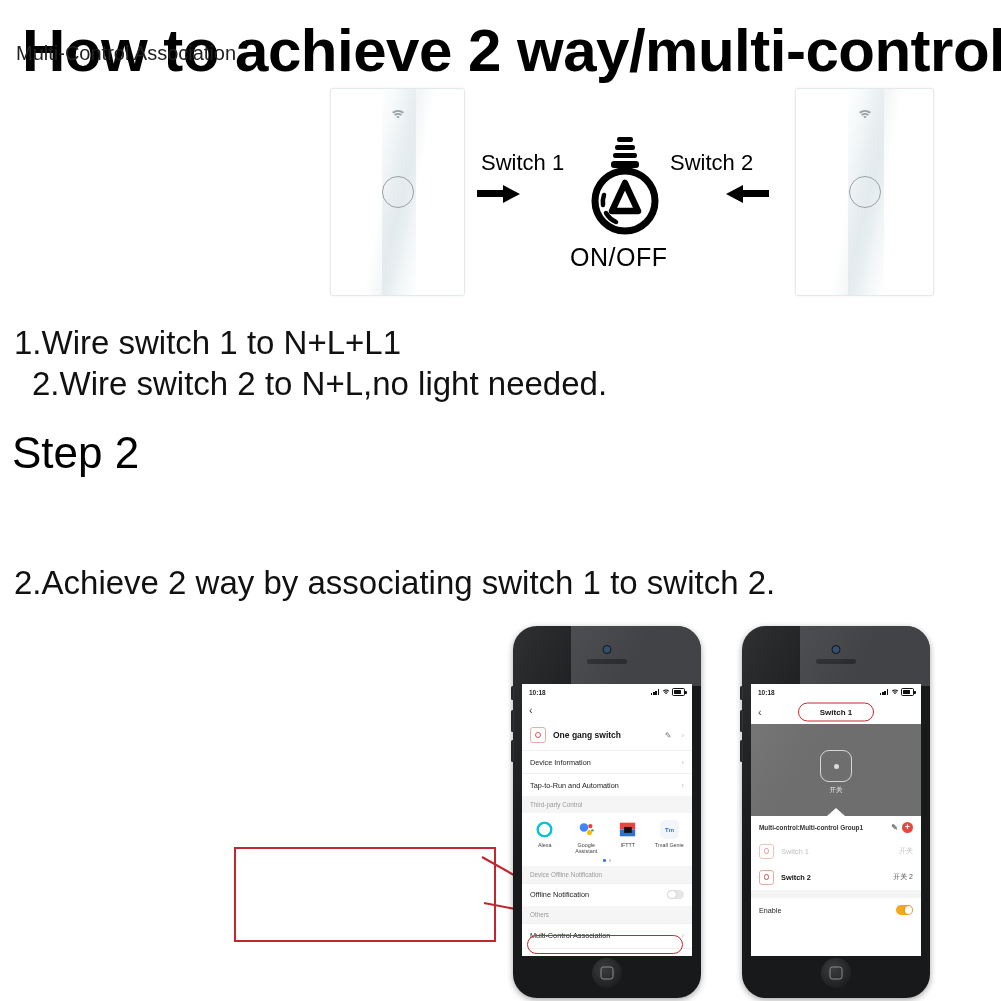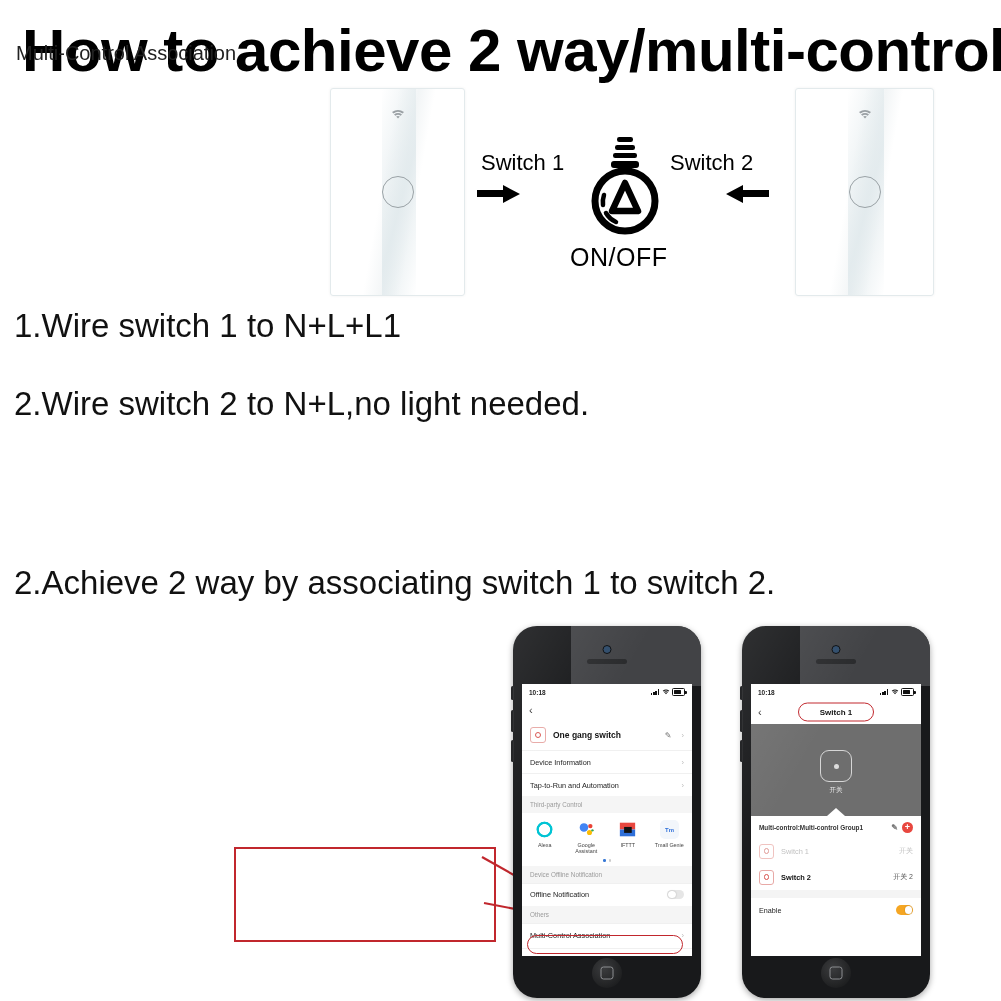--- a/index.html
+++ b/index.html
@@ -33,22 +33,22 @@
   #step1{left:12px;top:222px;}
   #step2{left:12px;top:428px;}
 
   
   .bodyline{
     position:absolute;left:14px;
     font-size:33px;line-height:40px;
     font-weight:400;color:#111;
     white-space:nowrap;
   }
-  #s1l1{top:306px;text-align:right;}
-  #s1l2{top:384px;}
+  #s1l1{top:323px;text-align:right;}
+  #s1l2{top:364px;margin-left:18px;}
   #s2l1{top:505px;}
   #s2l2{top:563px;}
 
   
   .plate{
     position:absolute;
     background:linear-gradient(100deg,#ffffff 0%,#ffffff 40%,#f2f5f6 52%,#ffffff 62%,#ffffff 100%);
     border:1px solid #e3eaec;
     border-radius:3px;
     box-shadow:0 0 3px rgba(0,0,0,0.06);
@@ -307,20 +307,21 @@
     <rect x="23" y="26" width="28" height="7" rx="3" fill="#000"></rect>
     <circle cx="37" cy="66" r="30" fill="none" stroke="#000" stroke-width="7"></circle>
     <path d="M37 48 L50 76 H24 Z" fill="none" stroke="#000" stroke-width="6.5" stroke-linejoin="round"></path>
     <path d="M16 60 A22 22 0 0 0 15 70" fill="none" stroke="#000" stroke-width="4.5" stroke-linecap="round"></path>
     <path d="M18 78 A22 22 0 0 0 28 87" fill="none" stroke="#000" stroke-width="4.5" stroke-linecap="round"></path>
   </svg>
 
   <div class="bodyline" id="s1l1">1.Wire switch 1 to N+L+L1</div>
   <div class="bodyline" id="s1l2">2.Wire switch 2 to N+L,no light needed.</div>
 
+  <div class="step" id="step2">Step 2</div>
   <div class="bodyline" id="s2l2">2.Achieve 2 way by associating switch 1 to switch 2.</div>
 
   <div id="callout"></div>
   <div id="callout-text">Multi-Control Association</div>
   <svg id="callout-leader" width="115" height="75" viewBox="0 0 115 75">
     <path d="M2 2 L108 62" stroke="#c1272d" stroke-width="2.2" fill="none"></path>
     <path d="M4 48 L108 68" stroke="#c1272d" stroke-width="2.2" fill="none"></path>
     <path d="M100 56 L113 65 L99 71 Z" fill="#c1272d"></path>
   </svg>
 

